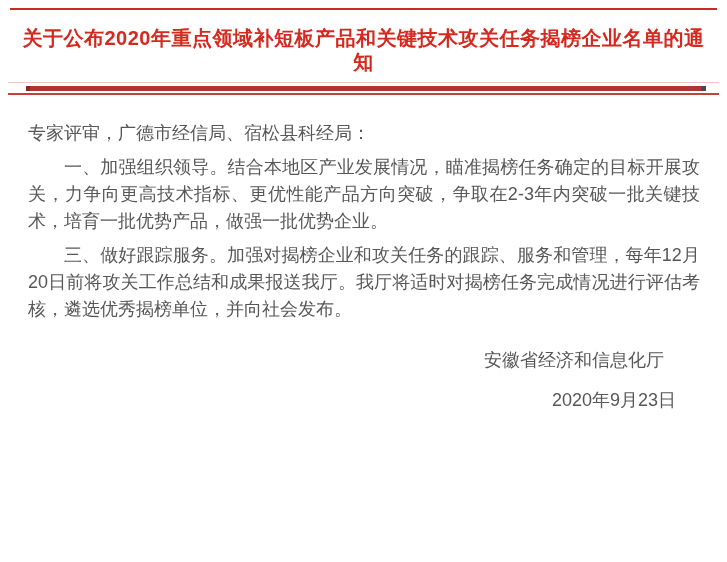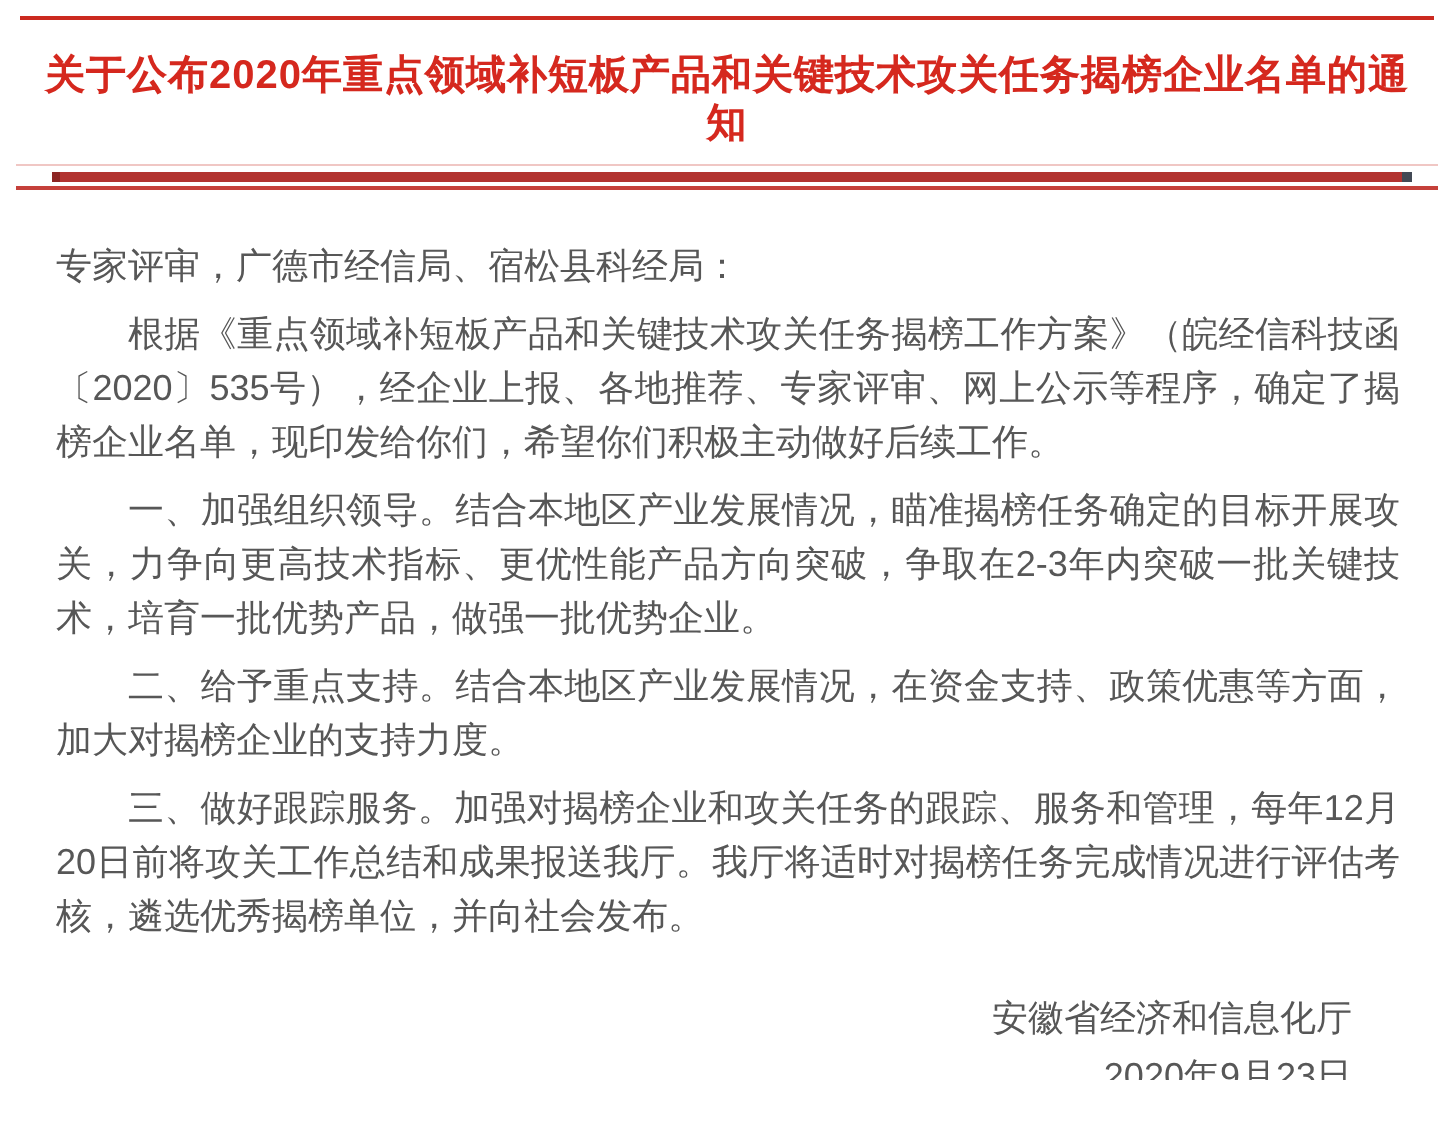--- a/index.html
+++ b/index.html
@@ -54,21 +54,21 @@
   }
   .salutation{margin:25px 0 7px 0;}
   .para{margin:7px 0;text-indent:2em;}
   .attachment{margin:7px 0 0 0;text-indent:2em;}
   .signature{
     margin-top:23px;
     padding-right:24px;
     text-align:right;
     font-size:18px;
   }
-  .signature .dept{line-height:28px;margin:0;}
+  .signature .dept{line-height:28px;margin:12px;}
   .signature .date{line-height:28px;margin:1px 0 0 0;}
 </style>
 </head>
 <body>
 
 <div class="page">
 
   <div class="top-line"></div>
 
   <h1 class="doc-title">关于公布2020年重点领域补短板产品和关键技术攻关任务揭榜企业名单的通知</h1>
@@ -76,25 +76,23 @@
   <div class="rules">
     <div class="rule-light"></div>
     <div class="rule-thick"></div>
     <div class="rule-thin"></div>
   </div>
 
   <div class="body">
 
     <p class="salutation">专家评审，广德市经信局、宿松县科经局：</p>
 
-    <p class="para">根据《重点领域补短板产品和关键技术攻关任务揭榜工作方案》（皖经信科技函〔2020〕535号），经企业上报、各地推荐、专家评审、网上公示等程序，确定了揭榜企业名单，现印发给你们，希望你们积极主动做好后续工作。</p>
 
     <p class="para">一、加强组织领导。结合本地区产业发展情况，瞄准揭榜任务确定的目标开展攻关，力争向更高技术指标、更优性能产品方向突破，争取在2-3年内突破一批关键技术，培育一批优势产品，做强一批优势企业。</p>
 
-    <p class="para">二、给予重点支持。结合本地区产业发展情况，在资金支持、政策优惠等方面，加大对揭榜企业的支持力度。</p>
 
     <p class="para">三、做好跟踪服务。加强对揭榜企业和攻关任务的跟踪、服务和管理，每年12月20日前将攻关工作总结和成果报送我厅。我厅将适时对揭榜任务完成情况进行评估考核，遴选优秀揭榜单位，并向社会发布。</p>
 
 
     <div class="signature">
       <p class="dept">安徽省经济和信息化厅</p>
       <p class="date">2020年9月23日</p>
     </div>
 
   </div>

